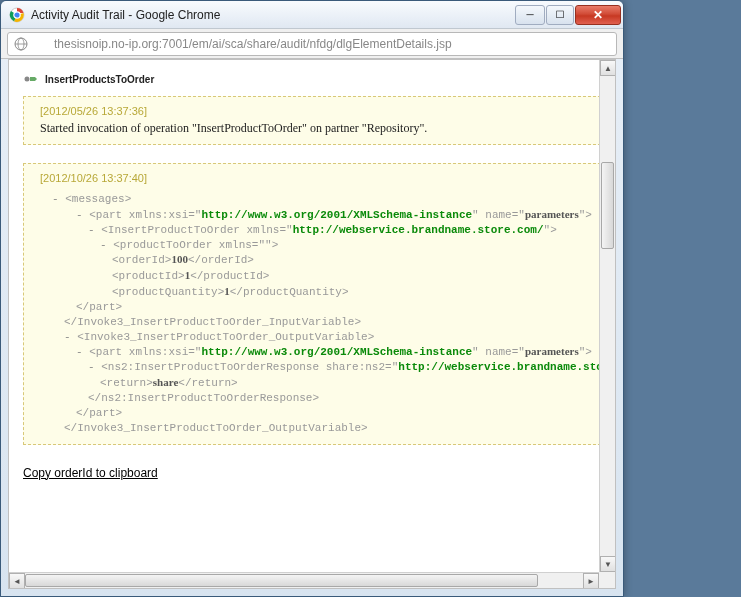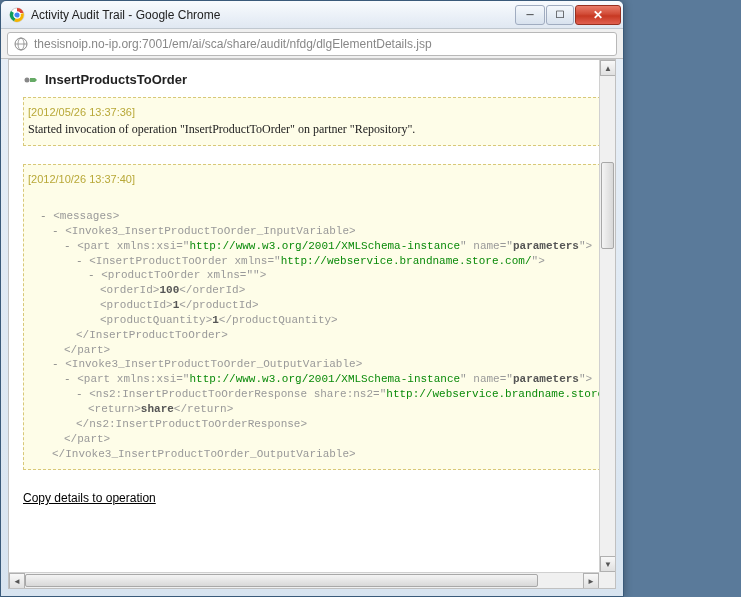--- a/index.html
+++ b/index.html
@@ -9,42 +9,42 @@
 
 .titlebar { height: 28px; display: flex; align-items: center; padding: 0 2px 0 8px; background: linear-gradient(#f8fbfe, #e0e8f2); border-radius: 6px 6px 0 0; border-bottom: 1px solid #c0c8d0; }
 .titlebar-icon { width: 16px; height: 16px; margin-right: 6px; }
 .titlebar-text { flex: 1; font-size: 12px; color: #222; }
 .win-btns { display: flex; gap: 1px; }
 .win-btn { width: 30px; height: 20px; background: linear-gradient(#f4f8fc, #d8e2ee); border: 1px solid #a0acc0; border-radius: 3px; display: flex; align-items: center; justify-content: center; font-size: 10px; cursor: pointer; }
 .win-btn.max { width: 28px; }
 .win-btn.close { width: 46px; background: linear-gradient(#e97c6a, #d14b36 45%, #c73822 55%, #e06050); border-color: #963020; color: #fff; font-weight: bold; font-size: 12px; }
 
 .addrbar { height: 30px; background: #f0f0f0; display: flex; align-items: center; padding: 3px 6px; border-bottom: 1px solid #c0c0c0; }
-.addrbox { flex: 1; height: 24px; background: #fff; border: 1px solid #b8b8b8; border-radius: 3px; display: flex; align-items: center; padding: 0 6px; }
+.addrbox { flex: 1; height: 24px; background: #fff; border: 1px solid #b8b8b8; border-radius: 3px; display: flex; align-items: center; padding: 0 6px; gap: 20px; }
 .globe { width: 14px; height: 14px; margin-right: 6px; }
 .addr-text { font-size: 12px; color: #888; white-space: nowrap; overflow: hidden; }
 
 .content-wrap { flex: 1; background: #fff; margin: 0 7px 7px 7px; border: 1px solid #c0c0c0; overflow: auto; position: relative; }
 .content { padding: 12px 14px 20px 14px; }
 
 .hdr { display: flex; align-items: center; gap: 6px; margin-bottom: 10px; }
 .hdr-icon { width: 16px; height: 14px; }
-.hdr-text { font-size: 13px; font-weight: bold; color: #222; }
+.hdr-text { font-size: 10px; font-weight: bold; color: #222; }
 
-.block { border: 1px dashed #d8c878; background: #fefde8; padding: 8px 4px; margin-bottom: 18px; font-size: 12px; }
+.block { border: 1px dashed #d8c878; background: #fefde8; padding: 8px 16px; margin-bottom: 18px; font-size: 12px; }
 .ts { color: #b8a838; font-size: 11px; margin-bottom: 4px; }
 .msg { color: #222; font-size: 12px; font-family: Liberation Serif, serif; }
 
-.xml { font-family: "Courier New", monospace; font-size: 11px; color: #999; line-height: 1.35; margin-top: 24px; white-space: nowrap; }
+.xml { font-family: "Courier New", monospace; font-size: 11px; color: #999; line-height: 1.35; margin-top: 8px; white-space: nowrap; }
 .xml .dash { color: #888; }
 .t { color: #999; }
 .attr { color: #999; }
-.val-green { color: #0a8a0a; font-weight: normal; text-align: right; }
+.val-green { color: #0a8a0a; font-weight: bold; text-align: right; }
 .val-plain { color: #666; }
-.txt { color: #555; font-weight: bold; }
+.txt { color: #555; font-weight: bold; font-family: Liberation Serif, serif; }
 .i1 { padding-left: 12px; }
 .i2 { padding-left: 24px; }
 .i3 { padding-left: 36px; }
 .i4 { padding-left: 48px; }
 .i5 { padding-left: 60px; }
 .i6 { padding-left: 72px; }
 
 .copy-link { font-size: 12px; color: #000; text-decoration: underline; cursor: pointer; display: inline-block; margin-top: 2px; }
 
 .hscroll { position: absolute; bottom: 0; left: 0; right: 16px; height: 16px; background: #f0f0f0; border-top: 1px solid #d0d0d0; display: flex; }
@@ -100,40 +100,39 @@
       <div class="block">
         <div class="ts">[2012/05/26 13:37:36]</div>
         <div class="msg">Started invocation of operation "InsertProductToOrder" on partner "Repository".</div>
       </div>
 
       <div class="block">
         <div class="ts">[2012/10/26 13:37:40]</div>
 
         <div class="xml">
 <div class="i1"><span class="dash">- </span><span class="t">&lt;<span>messages</span>&gt;</span></div>
-<div class="i2"><span class="dash">- </span><span class="t">&lt;<span>Invoke3_InsertProductToOrder_InputVariable</span>&gt;</span></div>
 <div class="i3"><span class="dash">- </span><span class="t">&lt;<span>part</span></span> <span class="attr">xmlns:xsi=</span>"<span class="val-green">http://www.w3.org/2001/XMLSchema-instance</span>" <span class="attr">name=</span>"<span class="txt">parameters</span>"<span class="t">&gt;</span></div>
 <div class="i4"><span class="dash">- </span><span class="t">&lt;<span>InsertProductToOrder</span></span> <span class="attr">xmlns=</span>"<span class="val-green">http://webservice.brandname.store.com/</span>"<span class="t">&gt;</span></div>
 <div class="i5"><span class="dash">- </span><span class="t">&lt;<span>productToOrder</span></span> <span class="attr">xmlns=</span>"<span class="val-plain"></span>"<span class="t">&gt;</span></div>
 <div class="i6"><span class="t">&lt;<span>orderId</span>&gt;</span><span class="txt">100</span><span class="t">&lt;/<span>orderId</span>&gt;</span></div>
 <div class="i6"><span class="t">&lt;<span>productId</span>&gt;</span><span class="txt">1</span><span class="t">&lt;/<span>productId</span>&gt;</span></div>
 <div class="i6"><span class="t">&lt;<span>productQuantity</span>&gt;</span><span class="txt">1</span><span class="t">&lt;/<span>productQuantity</span>&gt;</span></div>
-<div class="i4"><span class="t">&lt;/<span>InsertProductToOrder</span>&gt;</span></div>
 <div class="i3"><span class="t">&lt;/<span>part</span>&gt;</span></div>
+<div class="i2"><span class="t">&lt;/<span>Invoke3_InsertProductToOrder_InputVariable</span>&gt;</span></div>
 <div class="i2"><span class="dash">- </span><span class="t">&lt;<span>Invoke3_InsertProductToOrder_OutputVariable</span>&gt;</span></div>
 <div class="i3"><span class="dash">- </span><span class="t">&lt;<span>part</span></span> <span class="attr">xmlns:xsi=</span>"<span class="val-green">http://www.w3.org/2001/XMLSchema-instance</span>" <span class="attr">name=</span>"<span class="txt">parameters</span>"<span class="t">&gt;</span></div>
 <div class="i4"><span class="dash">- </span><span class="t">&lt;<span>ns2:InsertProductToOrderResponse</span></span> <span class="attr">share:ns2=</span>"<span class="val-green">http://webservice.brandname.store.com/</span>"<span class="t">&gt;</span></div>
 <div class="i5"><span class="t">&lt;<span>return</span>&gt;</span><span class="txt">share</span><span class="t">&lt;/<span>return</span>&gt;</span></div>
 <div class="i4"><span class="t">&lt;/<span>ns2:InsertProductToOrderResponse</span>&gt;</span></div>
 <div class="i3"><span class="t">&lt;/<span>part</span>&gt;</span></div>
 <div class="i2"><span class="t">&lt;/<span>Invoke3_InsertProductToOrder_OutputVariable</span>&gt;</span></div>
         </div>
       </div>
 
-      <span class="copy-link">Copy details to operation</span>
+      <span class="copy-link">Copy orderId to clipboard</span>
     </div>
 
     <div class="vscroll">
       <div class="sbtn">▲</div>
       <div class="vstrack">
           <div class="vsthumb"></div>
         </div>
       <div class="sbtn">▼</div>
     </div>
     <div class="hscroll">

